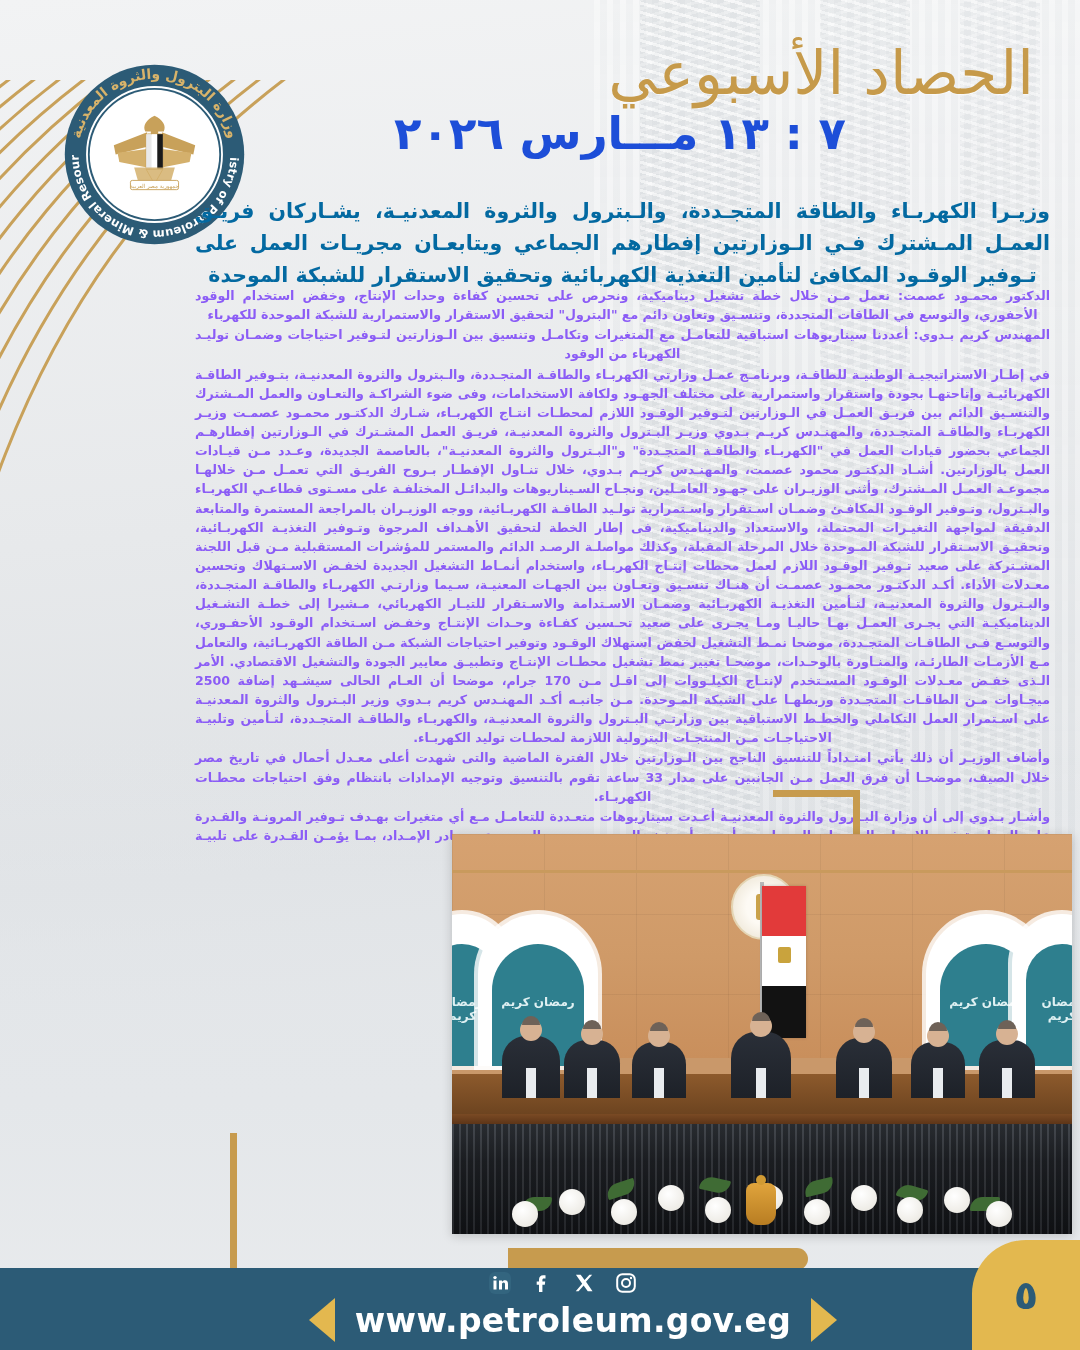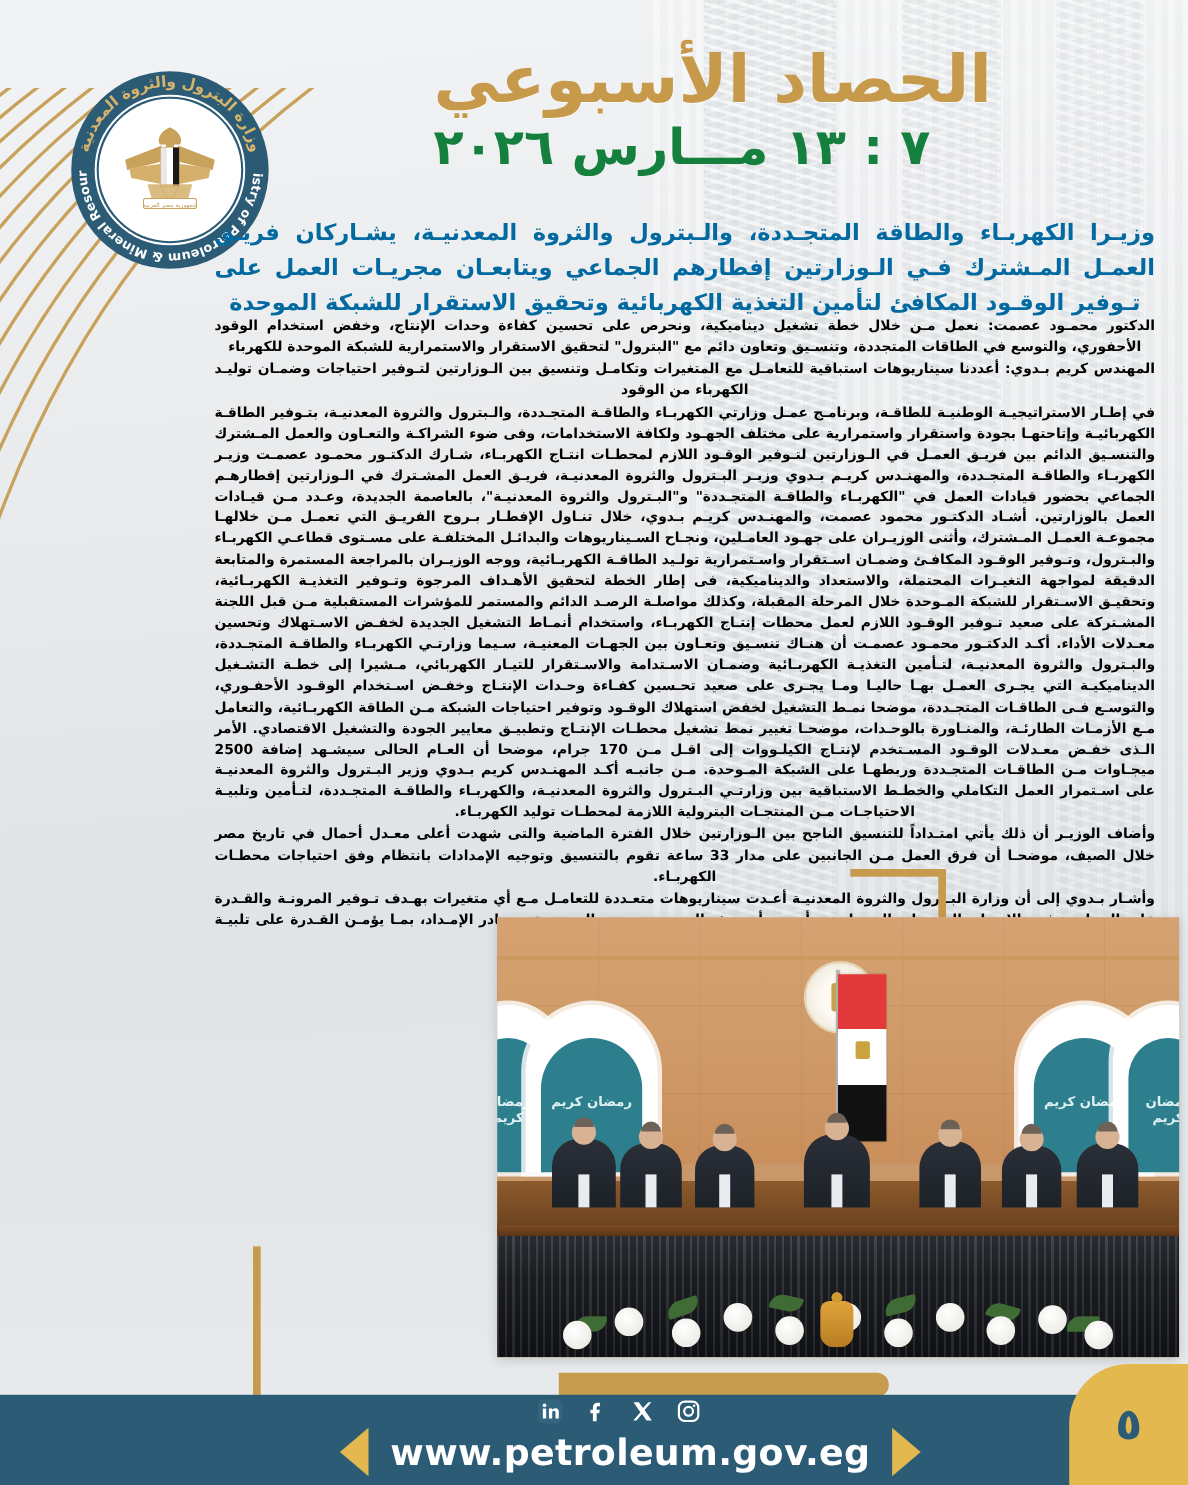--- a/index.html
+++ b/index.html
@@ -39,42 +39,42 @@
   
   .arcs{position:absolute;left:-420px;top:80px;width:760px;height:1180px;overflow:hidden;}
   .arcs svg{display:block;}
 
   
   .logo{position:absolute;left:62px;top:62px;width:185px;height:185px;}
   .logo svg{display:block;}
 
   .kicker-wrap{position:absolute;right:46px;top:42px;text-align:left;width:640px;}
   .title{
-    font-size:60px;font-weight:bold;color:#c69a4a;letter-spacing:0;
-    line-height:1.04;margin:0;text-align:left;direction:rtl;
+    font-size:60px;font-weight:normal;color:#c69a4a;letter-spacing:0;
+    line-height:1.04;margin:0;text-align:right;direction:rtl;
     text-shadow:0 1px 0 rgba(255,255,255,.55);
   }
   .date{
-    margin:6px 0 0;font-size:45px;font-weight:bold;color:#15803d;
+    margin:6px 0 0;font-size:45px;font-weight:bold;color:#1d4ed8;
     line-height:1.05;text-align:left;direction:rtl;letter-spacing:1px;
   }
 
   
   .headline{
     position:absolute;right:30px;top:196px;width:855px;
     color:#0369a1;font-size:20.5px;font-weight:bold;line-height:1.55;
     text-align:justify;text-align-last:center;direction:rtl;
     letter-spacing:0;
     margin-left:32px;
   }
 
   
   .body-copy{
     position:absolute;right:30px;top:286px;width:855px;
-    color:#000000;direction:rtl;
+    color:#8b5cf6;direction:rtl;
   }
   .body-copy p{
     margin:0 0 1px;font-size:12.6px;line-height:1.52;
     text-align:justify;text-align-last:center;font-weight:bold;
   }
   .body-copy p.lead{text-align-last:center;}
 
   
   .photo-zone{position:absolute;left:250px;top:812px;width:580px;height:440px;}
   .bracket{position:absolute;border:7px solid #c79b4e;}

